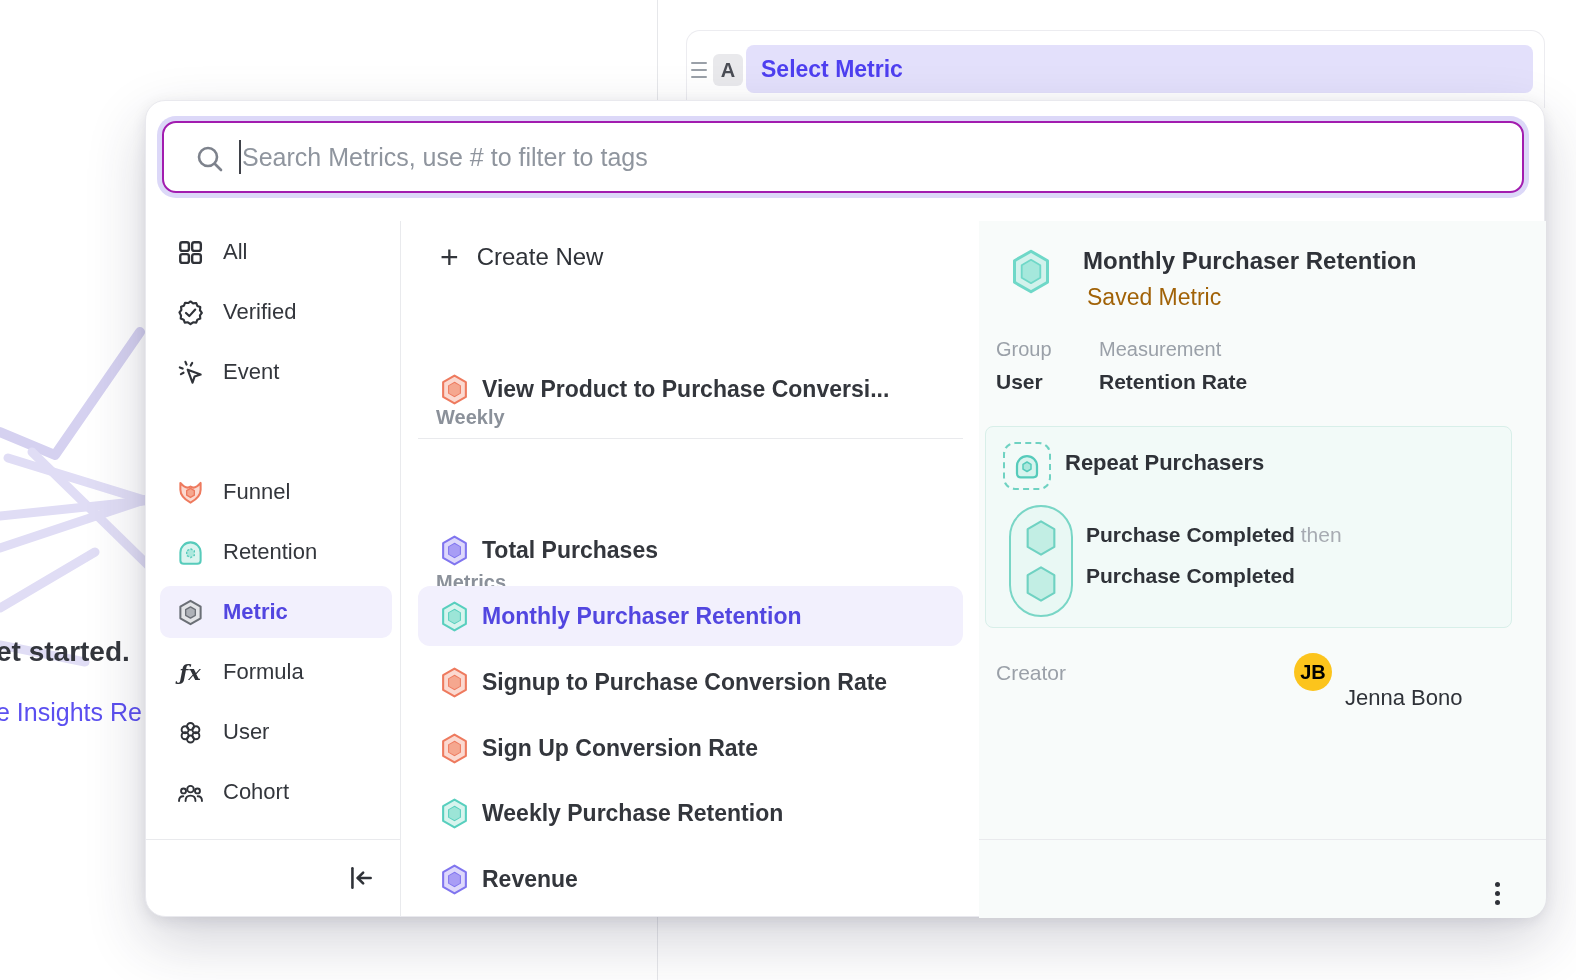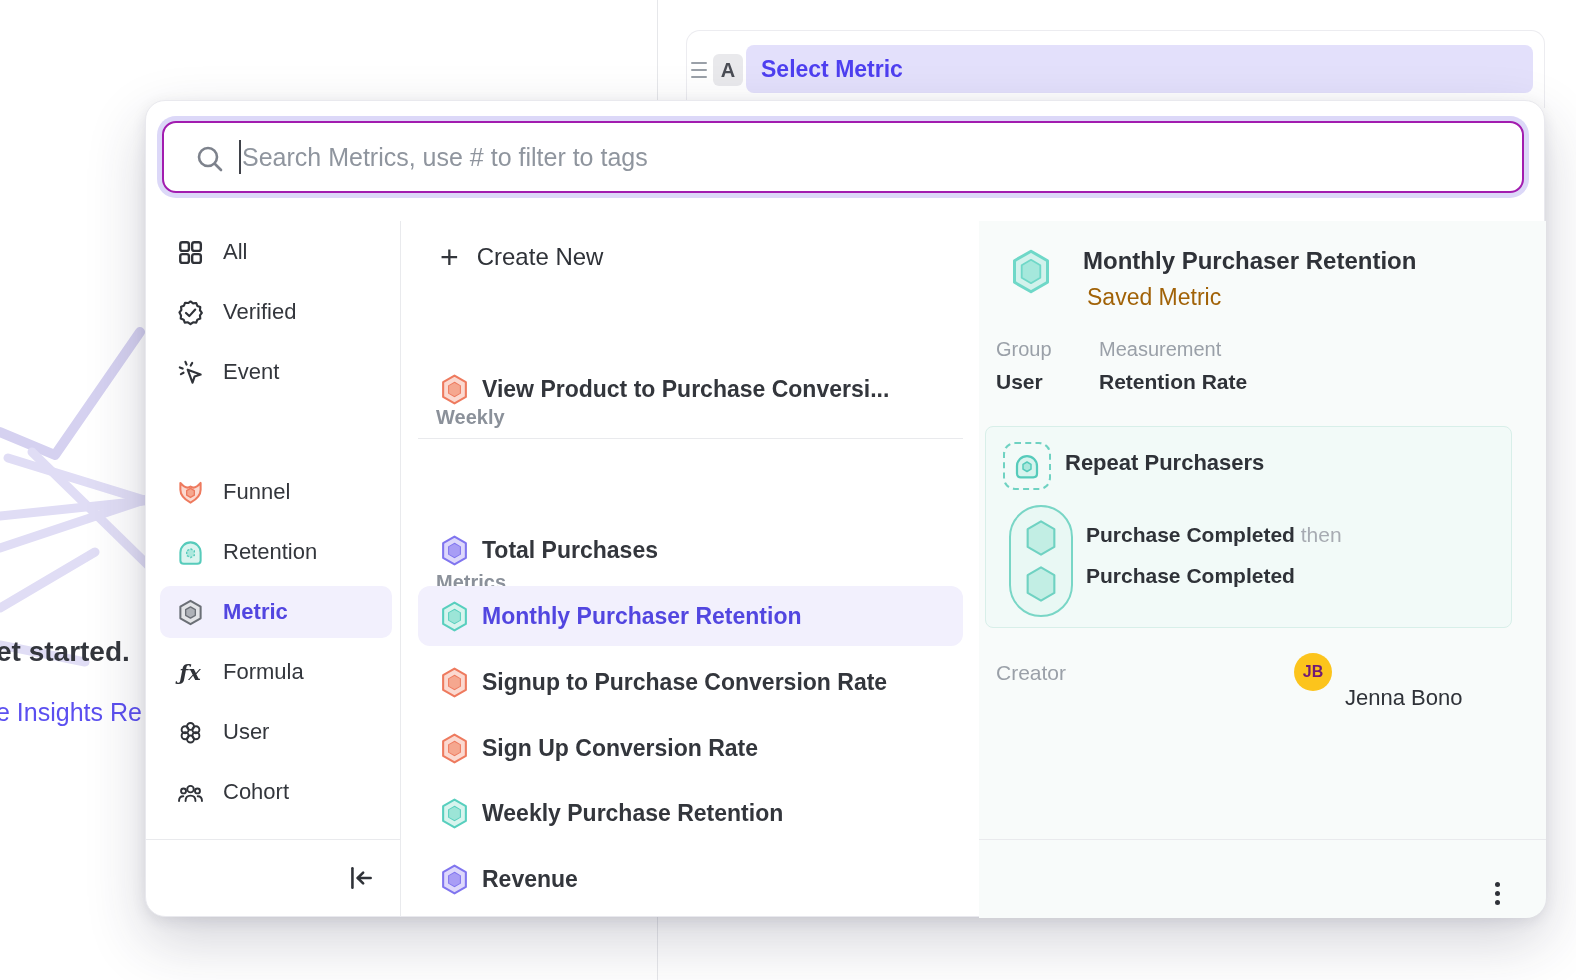--- a/index.html
+++ b/index.html
@@ -89,21 +89,21 @@
     display:flex; align-items:center; justify-content:center; }
   .def-title { position:absolute; left:79px; top:23px; font-size:22px; font-weight:700; color:#2f3238; }
   .def-capsule { position:absolute; left:23px; top:78px; width:64px; height:112px; border:2px solid #79d6c6; border-radius:32px;
     background:#e9f8f4; display:flex; flex-direction:column; align-items:center; justify-content:center; gap:6px; }
   .def-line1 { position:absolute; left:100px; top:96px; font-size:21px; font-weight:600; color:#2f3238; }
   .def-line1 .conn { font-weight:400; color:#a7abb2;margin-top:35px; }
   .def-line2 { position:absolute; left:100px; top:137px; font-size:21px; font-weight:600; color:#2f3238; }
 
   .creator-label { position:absolute; left:17px; top:440px; font-size:21px; color:#9aa0a8; }
   .creator-avatar { position:absolute; left:315px; top:432px; width:38px; height:38px; border-radius:50%; background:#fcc41c;
-    color:#701a75; font-size:16px; font-weight:700; display:flex; align-items:center; justify-content:center; }
+    color:#000000; font-size:20px; font-weight:700; display:flex; align-items:center; justify-content:center; }
   .creator-name { position:absolute; left:366px; top:440px; font-size:22px; color:#2f3238;margin-top:24px; }
 
   .detail-footer-divider { position:absolute; left:0; top:618px; width:567px; height:1px; background:#e9eaed; }
   .kebab { position:absolute; left:501px; top:652px; width:34px; height:40px; display:flex; flex-direction:column;
     align-items:center; justify-content:center; gap:4px; cursor:pointer; }
   .kebab i { width:5px; height:5px; border-radius:50%; background:#2f3238; }
 </style>
 </head>
 <body>
 

